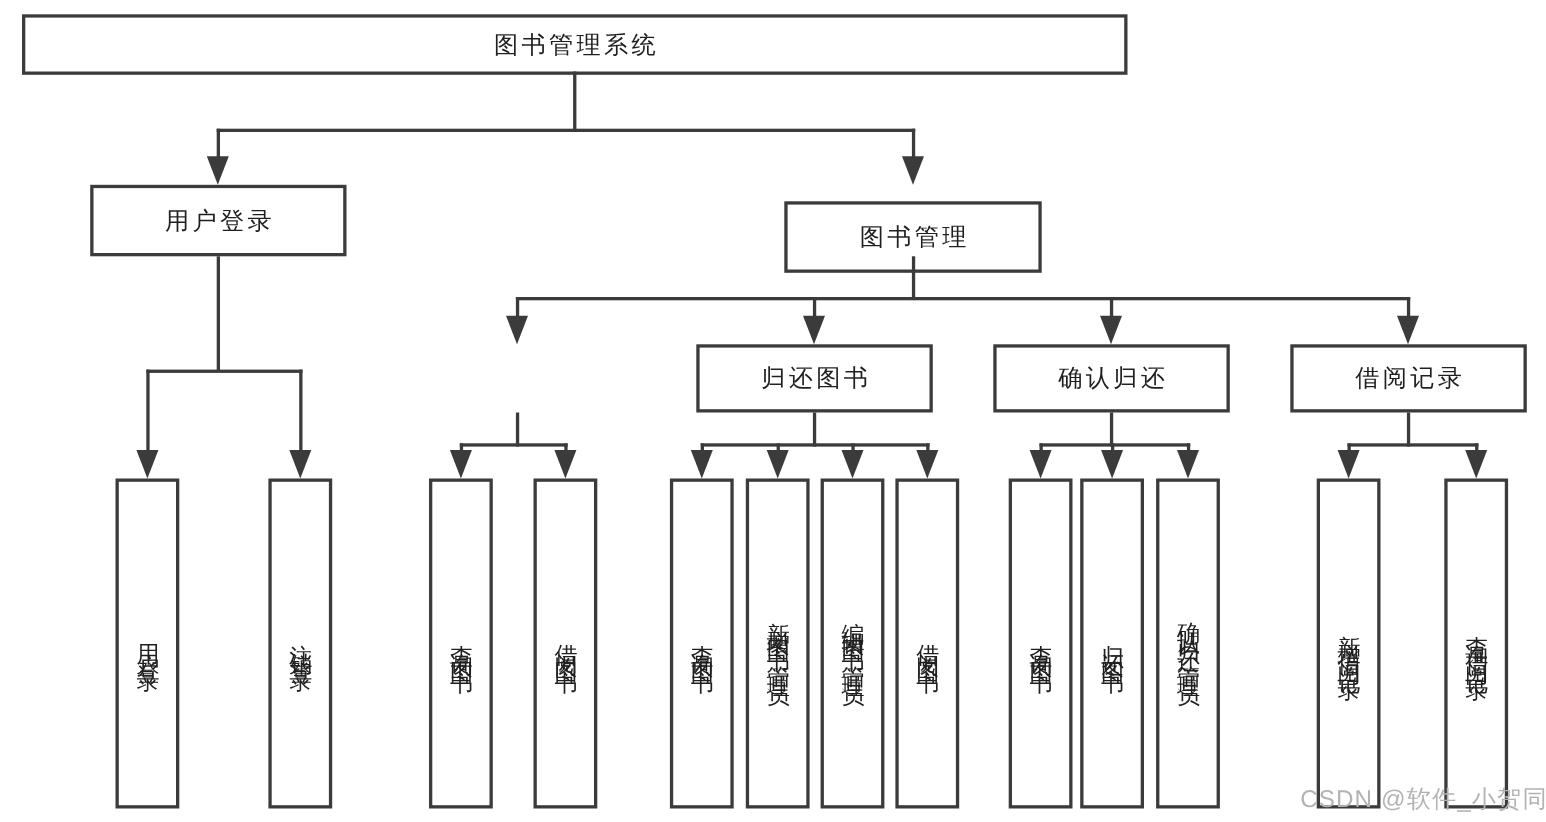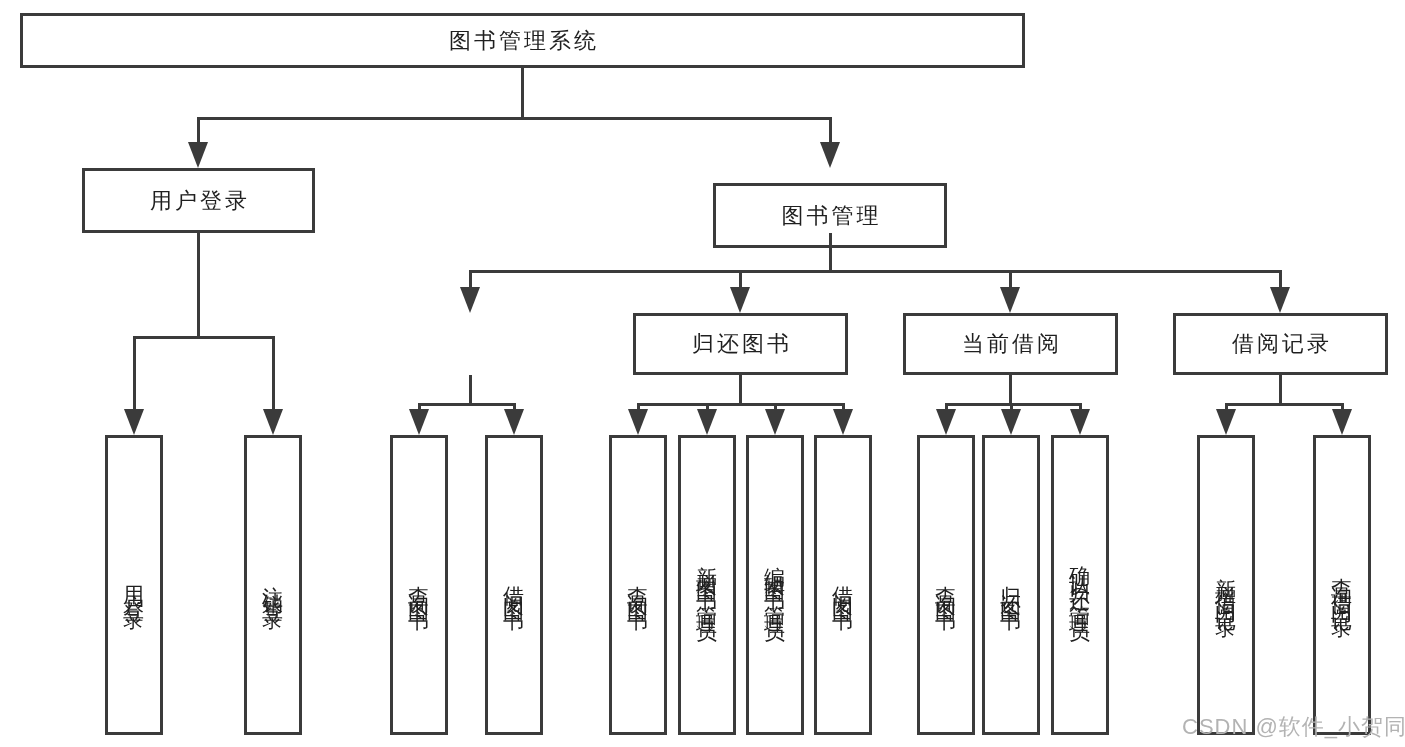--- a/index.html
+++ b/index.html
@@ -58,21 +58,21 @@
 <body>
 
 <div id="stage">
 
   <div class="box" style="left:20px;top:13px;width:1005px;height:55px;">图书管理系统</div>
 
   <div class="box" style="left:82px;top:168px;width:233px;height:65px;">用户登录</div>
   <div class="box" style="left:713px;top:168px;width:234px;height:65px;margin-top:15px;">图书管理</div>
 
   <div class="box" style="left:633px;top:313px;width:215px;height:62px;">归还图书</div>
-  <div class="box" style="left:903px;top:313px;width:215px;height:62px;">当前借阅</div>
+  <div class="box" style="left:903px;top:313px;width:215px;height:62px;">确认归还</div>
   <div class="box" style="left:1173px;top:313px;width:215px;height:62px;">借阅记录</div>
 
   <div class="box leaf" style="left:105px;top:435px;width:58px;height:300px;">用户登录</div>
   <div class="box leaf" style="left:244px;top:435px;width:58px;height:300px;">注销登录</div>
 
   <div class="box leaf" style="left:390px;top:435px;width:58px;height:300px;">查询图书</div>
   <div class="box leaf" style="left:485px;top:435px;width:58px;height:300px;">借阅图书</div>
 
   <div class="box leaf" style="left:609px;top:435px;width:58px;height:300px;">查询图书</div>
   <div class="box leaf" style="left:678px;top:435px;width:58px;height:300px;">新增图书（管理员）</div>

